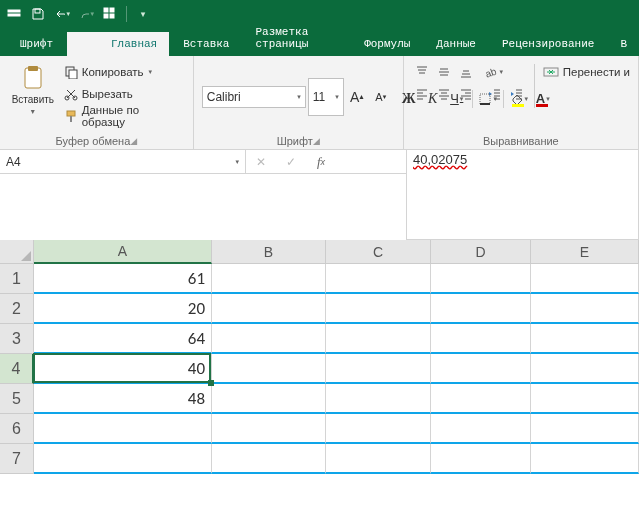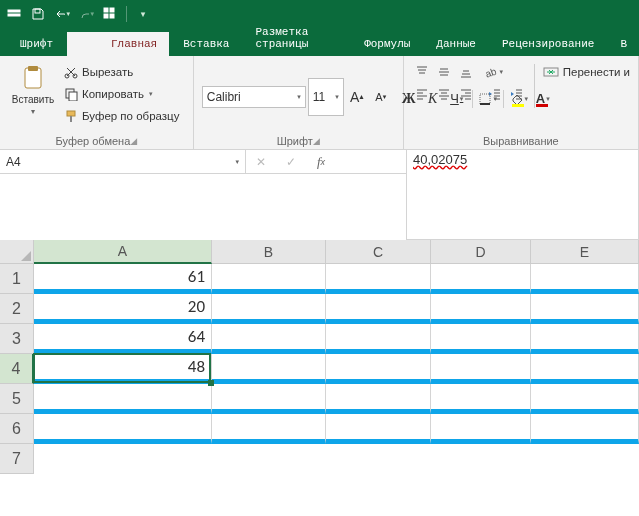--- a/index.html
+++ b/index.html
@@ -8,21 +8,21 @@
   
   .titlebar { background: #0b6b3c; height: 28px; display: flex; align-items: center; padding: 0 6px; gap: 8px; }
   .titlebar .ico { width: 16px; height: 16px; display: flex; align-items: center; justify-content: center; }
   .titlebar svg { stroke: #fff; fill: none; }
   .qat-sep { width: 1px; height: 16px; background: rgba(255,255,255,.3); }
 
   
   .tabs { background: #0b6b3c; height: 28px; display: flex; align-items: flex-end; padding-left: 8px; gap: 2px; }
   .tab { color: #fff; padding: 6px 12px 6px; font-size: 11px; cursor: pointer; font-family: Liberation Mono, monospace; }
   .tab.file { background: #0b6b3c; }
-  .tab.active { background: #f3f3f3; color: #7f1d1d; padding-left: 44px; }
+  .tab.active { background: #f3f3f3; color: #0f766e; padding-left: 44px; }
   
   
   .ribbon { background: #f3f3f3; height: 94px; border-bottom: 1px solid #d4d4d4; display: flex; }
   .group { border-right: 1px solid #d4d4d4; display: flex; flex-direction: column; padding: 4px 8px 2px; }
   .group-body { flex: 1; display: flex; gap: 6px; }
   .group-label { text-align: center; font-size: 11px; color: #666; padding: 2px 0 0; display: flex; justify-content: center; align-items: center; gap: 0; }
   .group-label .expand { font-size: 9px; color: #999; }
   
   .paste-big { display: flex; flex-direction: column; align-items: center; justify-content: flex-start; width: 50px; gap: 2px; padding-top: 4px; cursor: pointer; }
   .paste-big .picon { width: 28px; height: 28px; }
@@ -71,21 +71,21 @@
   .corner { width: 34px; height: 24px; background: #e6e6e6; border-right: 1px solid #ccc; border-bottom: 1px solid #ccc; display:flex; align-items:flex-end; justify-content:flex-end; padding:2px; }
   .colheads { display: flex; }
   .colhead { height: 24px; background: #e6e6e6; border-right: 1px solid #ccc; border-bottom: 1px solid #ccc; display: flex; align-items: center; justify-content: center; font-size: 14px; color: #555; cursor: pointer; }
   .colhead.sel { background: #d3e5d0; border-bottom: 2px solid #217346; }
   .gridbody { display: flex; }
   .rowheads { display: flex; flex-direction: column; }
   .rowhead { width: 34px; height: 30px; background: #e6e6e6; border-right: 1px solid #ccc; border-bottom: 1px solid #ccc; display: flex; align-items: center; justify-content: center; font-size: 16px; color: #555; cursor: pointer; }
   .rowhead.sel { background: #d3e5d0; border-right: 2px solid #217346; }
   .cells { position: relative; }
   .row { display: flex; }
-  .cell { height: 30px; border-right: 1px solid #d4d4d4; border-bottom: 5px solid #0ea5e9; display: flex; align-items: center; justify-content: flex-end; padding: 0 6px; font-size: 17px; font-family: Calibri, sans-serif; cursor: cell; background:#fff; }
+  .cell { height: 30px; border-right: 1px solid #d4d4d4; border-bottom: 2px solid #0ea5e9; display: flex; align-items: center; justify-content: flex-end; padding: 0 6px; font-size: 17px; font-family: Calibri, sans-serif; cursor: cell; background:#fff; }
   .sel-outline { position: absolute; border: 2px solid #217346; pointer-events: none; }
   .sel-handle { position: absolute; width: 6px; height: 6px; background: #217346; }
 
   .cA { width: 178px; } .cB { width: 114px; } .cC { width: 105px; } .cD { width: 100px; } .cE { width: 108px; }
 </style>
 </head>
 <body>
 
 <div class="titlebar">
   <span class="ico">
@@ -143,40 +143,40 @@
         <svg class="picon" width="28" height="28">
             <rect x="6" y="4" width="16" height="20" rx="2" fill="#fff" stroke="#b08b3e"></rect>
             <rect x="9" y="2" width="10" height="5" rx="1" fill="#b08b3e"></rect>
           </svg>
         <span class="txt">Вставить</span>
         <span class="dd">▾</span>
       </div>
       <div class="stack3">
         <div class="item">
           <svg width="14" height="14">
+              <rect x="2" y="2" width="8" height="9" fill="none" stroke="#444"></rect>
+              <rect x="5" y="5" width="8" height="9" fill="#fff" stroke="#444"></rect>
+            </svg>
+          <span>Копировать</span>
+          <span class="mini-dd">▾</span>
+        </div>
+        <div class="item">
+          <svg width="14" height="14">
               <path d="M3 3l8 8M11 3l-8 8" stroke="#444"></path>
               <circle cx="3" cy="11" r="2" fill="none" stroke="#444"></circle>
               <circle cx="11" cy="11" r="2" fill="none" stroke="#444"></circle>
             </svg>
           <span>Вырезать</span>
-        </div>
-        <div class="item">
-          <svg width="14" height="14">
-              <rect x="2" y="2" width="8" height="9" fill="none" stroke="#444"></rect>
-              <rect x="5" y="5" width="8" height="9" fill="#fff" stroke="#444"></rect>
-            </svg>
-          <span>Копировать</span>
-          <span class="mini-dd">▾</span>
         </div>
         <div class="item">
           <svg width="14" height="14">
               <rect x="3" y="2" width="8" height="5" fill="#e8b95a" stroke="#b08b3e"></rect>
               <rect x="6" y="7" width="2" height="6" fill="#888"></rect>
             </svg>
-          <span>Буфер по образцу</span>
+          <span>Данные по образцу</span>
         </div>
       </div>
     </div>
     <div class="group-label">
         <span>Буфер обмена</span>
         <span class="expand">◢</span>
       </div>
   </div>
 
   <div class="group" style="width:210px">
@@ -386,20 +386,27 @@
           <div class="cell cE"></div>
         </div>
       <div class="row">
           <div class="cell cA">64</div>
           <div class="cell cB"></div>
           <div class="cell cC"></div>
           <div class="cell cD"></div>
           <div class="cell cE"></div>
         </div>
       <div class="row">
+          <div class="cell cA">40</div>
+          <div class="cell cB"></div>
+          <div class="cell cC"></div>
+          <div class="cell cD"></div>
+          <div class="cell cE"></div>
+        </div>
+      <div class="row">
           <div class="cell cA">48</div>
           <div class="cell cB"></div>
           <div class="cell cC"></div>
           <div class="cell cD"></div>
           <div class="cell cE"></div>
         </div>
       <div class="row">
           <div class="cell cA"></div>
           <div class="cell cB"></div>
           <div class="cell cC"></div>

